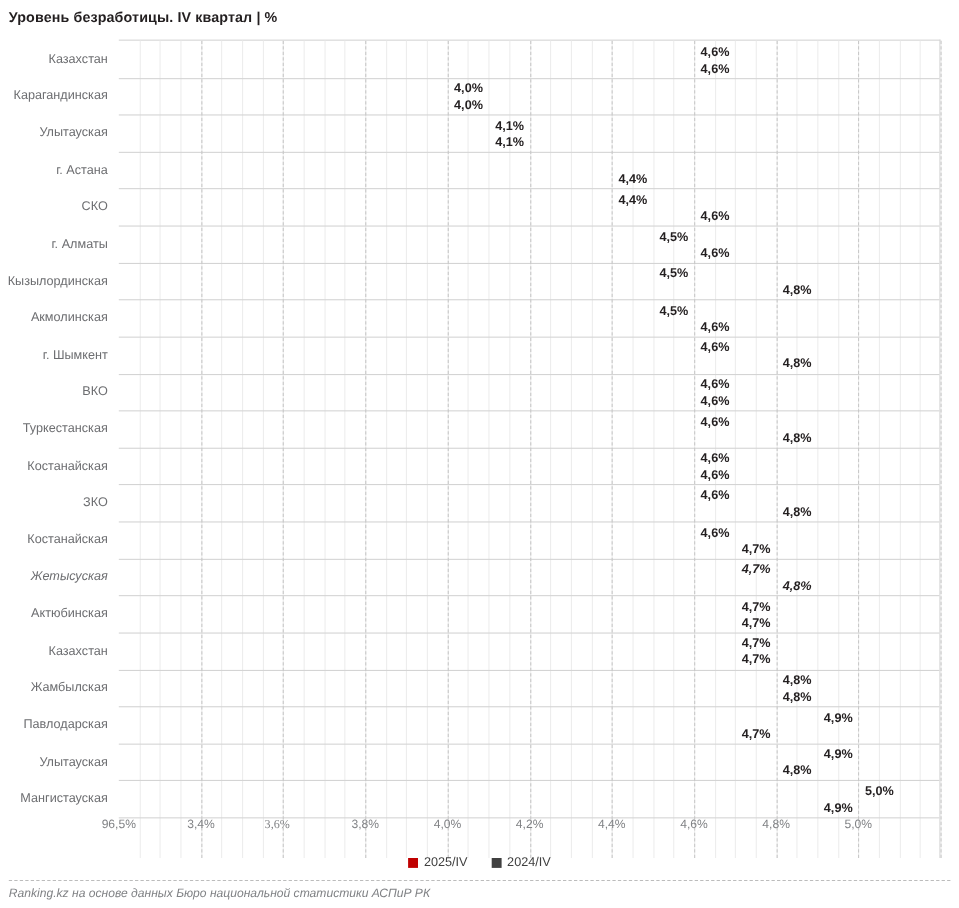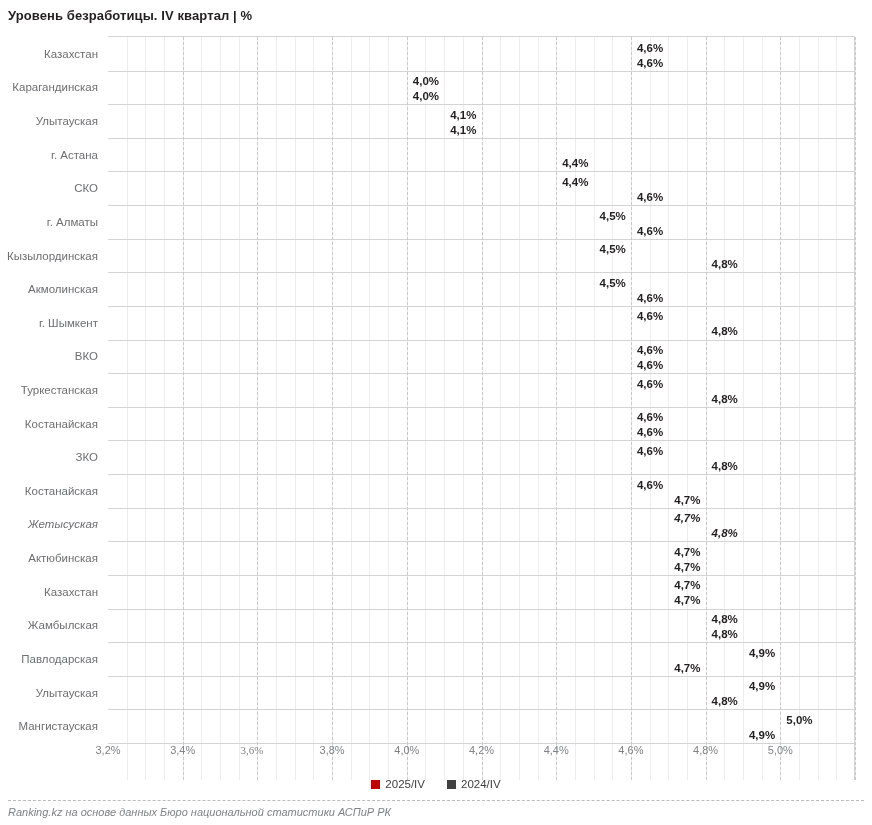--- a/index.html
+++ b/index.html
@@ -442,21 +442,21 @@
           <div class="bar-wrap prev" style="width: 634.95px;">
             <div class="bar prev"></div>
             <div class="val">4,9%</div>
           </div>
         </div>
       </div>
   </div>
 </div>
 
 <div id="xaxis">
-    <div class="xtick" style="left: 0px;">3,2%</div>
+    <div class="xtick" style="left: 0px;">96,5%</div>
     <div class="xtick" style="left: 74.7px;">3,4%</div>
     <div class="xtick" style="left: 144px; font-family: Liberation Serif, serif;">3,6%</div>
     <div class="xtick" style="left: 224.1px;">3,8%</div>
     <div class="xtick" style="left: 298.8px;">4,0%</div>
     <div class="xtick" style="left: 373.5px;">4,2%</div>
     <div class="xtick" style="left: 448.2px;">4,4%</div>
     <div class="xtick" style="left: 522.9px;">4,6%</div>
     <div class="xtick" style="left: 597.6px;">4,8%</div>
     <div class="xtick" style="left: 672.3px;">5,0%</div>
     <div class="xtick" style="left: 780px;">5,2%</div>

